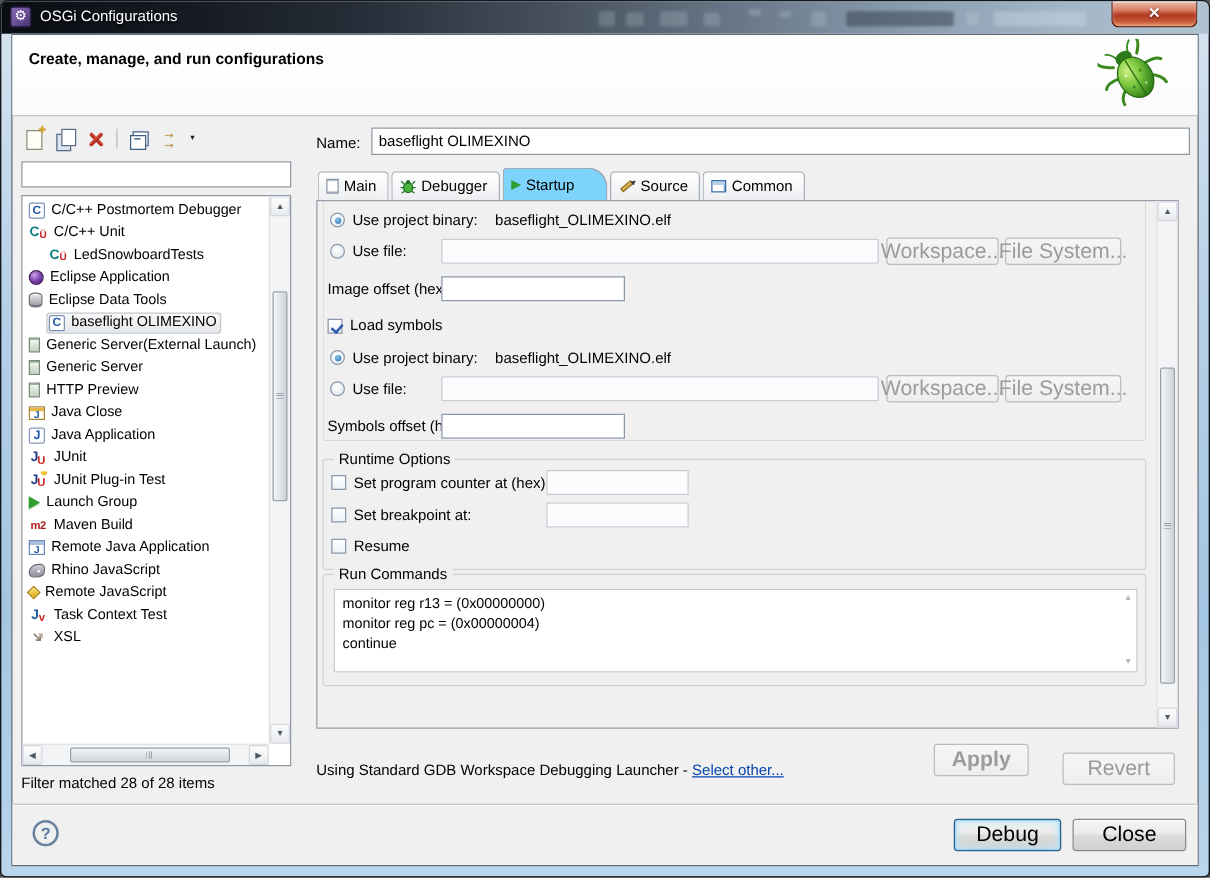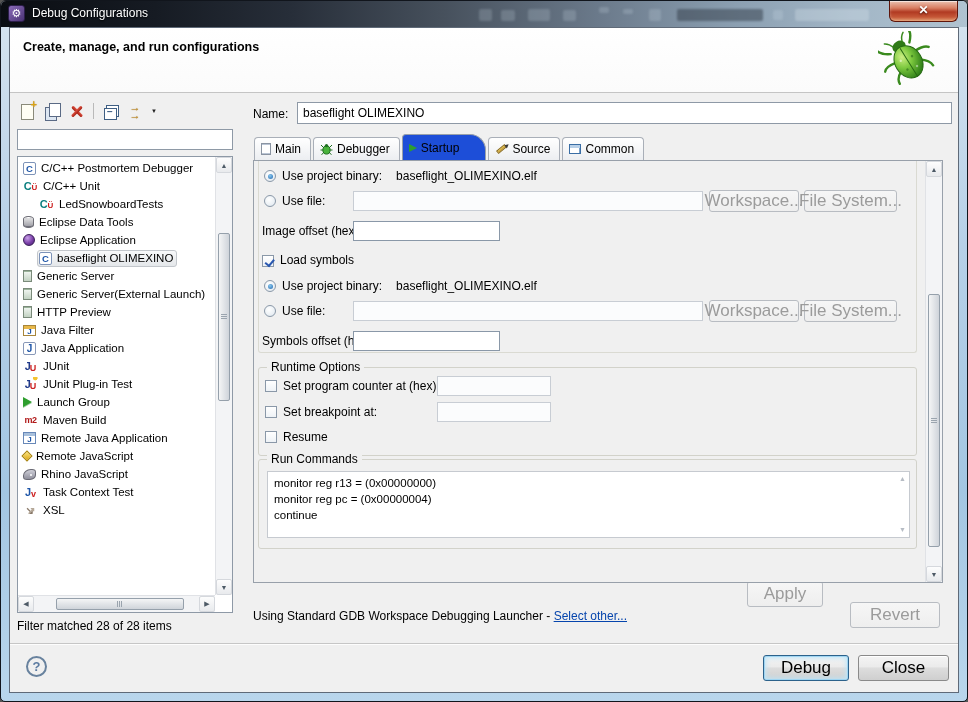--- a/index.html
+++ b/index.html
@@ -101,21 +101,21 @@
 
   #filter-status { position:absolute; left:7px; top:526px; font-size:12px; color:#000; }
 
   
   #name-label { position:absolute; left:243px; top:14px; font-size:12px; }
   #name-input { position:absolute; left:287px; top:9px; width:655px; height:22px; border:1px solid #8e99a6; background:#fff; font-size:12px; padding:0 5px; font-family:"Liberation Sans",sans-serif; }
 
   #tabbar { position:absolute; left:244px; top:41px; height:26px; display:flex; align-items:flex-end; }
   .tab { position:relative; display:inline-flex; align-items:center; gap:4px; height:23px; padding:0 9px 0 6px; margin-right:2px;
          border:1px solid #a9afb8; border-bottom:none; border-radius:4px 4px 0 0; background:linear-gradient(#ffffff,#eceef1); font-size:12px; }
-  .tab.active { height:26px; background:#1d4ed8; border-color:#98a0aa; border-radius:4px 16px 0 0; padding-right:26px; z-index:3; }
+  .tab.active { height:26px; background:#7dd3fc; border-color:#98a0aa; border-radius:4px 16px 0 0; padding-right:26px; z-index:3; }
   .tabicon-doc, .doc-icon { width:10px; height:12px; background:#fff; border:1px solid #8a94a2; box-shadow:inset 0 -7px 0 -6px #b9c4d4, inset 0 -4px 0 -3px #fff, inset 0 5px 0 -4px #b9c4d4; flex:none; }
   .tabicon-play { width:0; height:0; border-left:8px solid #2e9e2e; border-top:4.5px solid transparent; border-bottom:4.5px solid transparent; flex:none; }
   .pencil { position:relative; width:11px; height:4px; background:linear-gradient(#eccb52,#c0922a); border:0.5px solid #8a6a1a; transform:rotate(-40deg); flex:none; margin:0 1px; }
   .pencil::after { content:""; position:absolute; right:-4px; top:-0.5px; border-left:4px solid #3a3a3a; border-top:2px solid transparent; border-bottom:2px solid transparent; }
   .grid-icon { width:12px; height:10px; border:1px solid #3a6ea5; background:#fff; flex:none;
          box-shadow:inset 0 3px 0 #b8d0e8, inset -7px 0 0 -6px #7aa0c8; }
 
   #content { position:absolute; left:243px; top:67px; width:690px; height:423px; border:1px solid #98a0aa; background:#f0f0f0; z-index:2; }
   #cinner { position:absolute; left:0; top:0; right:17px; bottom:0; overflow:hidden; }
   .frow { position:absolute; display:flex; align-items:center; font-size:12px; white-space:nowrap; }
@@ -144,21 +144,21 @@
   #footer { position:absolute; left:0; right:0; bottom:0; height:49px; border-top:1px solid #c6c6c6; box-shadow:inset 0 1px 0 #fdfdfd; background:#f0f0f0; }
   #help-btn { position:absolute; left:16px; top:12px; width:21px; height:21px; border-radius:50%; border:2px solid #68829e; color:#5a7aa0; font-weight:bold; font-size:13px; text-align:center; line-height:17px; background:#f0f0f0; }
 </style>
 </head>
 <body>
 
 <div id="win">
 
   <div id="titlebar">
     <div class="appicon">⚙</div>
-    <div class="title">Debug Configurations</div>
+    <div class="title">OSGi Configurations</div>
     <div class="ghost" style="left:478px;top:8px;width:13px;height:12px;"></div>
     <div class="ghost" style="left:500px;top:9px;width:14px;height:11px;"></div>
     <div class="ghost" style="left:527px;top:8px;width:22px;height:12px;"></div>
     <div class="ghost" style="left:562px;top:9px;width:13px;height:11px;"></div>
     <div class="ghost" style="left:598px;top:6px;width:10px;height:6px;"></div>
     <div class="ghost" style="left:622px;top:8px;width:10px;height:5px;"></div>
     <div class="ghost" style="left:648px;top:8px;width:12px;height:12px;"></div>
     <div class="ghost" style="left:676px;top:8px;width:86px;height:12px;background:rgba(40,48,60,.45);"></div>
     <div class="ghost" style="left:772px;top:9px;width:10px;height:10px;"></div>
     <div class="ghost" style="left:794px;top:8px;width:74px;height:12px;background:rgba(225,236,246,.28);"></div>
@@ -223,58 +223,58 @@
               </span>
             </div>
             <div class="trow ind">
               <span class="tsel">
                 <span class="ticon i-cunit"></span>
                 <span class="tlabel">LedSnowboardTests</span>
               </span>
             </div>
             <div class="trow">
               <span class="tsel">
+                <span class="ticon i-eclipse"></span>
+                <span class="tlabel">Eclipse Application</span>
+              </span>
+            </div>
+            <div class="trow">
+              <span class="tsel">
                 <span class="ticon i-db"></span>
                 <span class="tlabel">Eclipse Data Tools</span>
-              </span>
-            </div>
-            <div class="trow">
-              <span class="tsel">
-                <span class="ticon i-eclipse"></span>
-                <span class="tlabel">Eclipse Application</span>
               </span>
             </div>
             <div class="trow ind">
               <span class="tsel on">
                 <span class="ticon i-cpp"></span>
                 <span class="tlabel">baseflight OLIMEXINO</span>
               </span>
             </div>
             <div class="trow">
               <span class="tsel">
                 <span class="ticon i-server"></span>
+                <span class="tlabel">Generic Server(External Launch)</span>
+              </span>
+            </div>
+            <div class="trow">
+              <span class="tsel">
+                <span class="ticon i-server"></span>
                 <span class="tlabel">Generic Server</span>
-              </span>
-            </div>
-            <div class="trow">
-              <span class="tsel">
-                <span class="ticon i-server"></span>
-                <span class="tlabel">Generic Server(External Launch)</span>
               </span>
             </div>
             <div class="trow">
               <span class="tsel">
                 <span class="ticon i-server"></span>
                 <span class="tlabel">HTTP Preview</span>
               </span>
             </div>
             <div class="trow">
               <span class="tsel">
                 <span class="ticon i-applet"></span>
-                <span class="tlabel">Java Filter</span>
+                <span class="tlabel">Java Close</span>
               </span>
             </div>
             <div class="trow">
               <span class="tsel">
                 <span class="ticon i-java"></span>
                 <span class="tlabel">Java Application</span>
               </span>
             </div>
             <div class="trow">
               <span class="tsel">
@@ -301,28 +301,28 @@
               </span>
             </div>
             <div class="trow">
               <span class="tsel">
                 <span class="ticon i-rjava"></span>
                 <span class="tlabel">Remote Java Application</span>
               </span>
             </div>
             <div class="trow">
               <span class="tsel">
+                <span class="ticon i-rhino"></span>
+                <span class="tlabel">Rhino JavaScript</span>
+              </span>
+            </div>
+            <div class="trow">
+              <span class="tsel">
                 <span class="ticon i-rjs"></span>
                 <span class="tlabel">Remote JavaScript</span>
-              </span>
-            </div>
-            <div class="trow">
-              <span class="tsel">
-                <span class="ticon i-rhino"></span>
-                <span class="tlabel">Rhino JavaScript</span>
               </span>
             </div>
             <div class="trow">
               <span class="tsel">
                 <span class="ticon i-task"></span>
                 <span class="tlabel">Task Context Test</span>
               </span>
             </div>
             <div class="trow">
               <span class="tsel">
@@ -452,21 +452,21 @@
           <div class="sbtn" style="left:0;top:0;">▲</div>
           <div class="sthumb" style="top:133px;height:253px;"></div>
           <div class="sbtn" style="left:0;bottom:0;">▼</div>
         </div>
       </div>
 
       <div id="launcher">
         <span>Using Standard GDB Workspace Debugging Launcher -</span>
         <a href="#">Select other...</a>
       </div>
-      <div class="btn dis" style="position:absolute;left:737px;top:488px;width:76px;height:26px;">Apply</div>
+      <div class="btn dis" style="position:absolute;left:737px;top:502px;width:76px;height:26px;font-weight:bold;">Apply</div>
       <div class="btn dis" style="position:absolute;left:840px;top:509px;width:90px;height:26px;">Revert</div>
     </div>
 
     <div id="footer">
       <div id="help-btn">?</div>
       <div class="btn default" style="position:absolute;left:753px;top:11px;width:86px;height:26px;">Debug</div>
       <div class="btn" style="position:absolute;left:848px;top:11px;width:91px;height:26px;">Close</div>
     </div>
   </div>
 </div>

